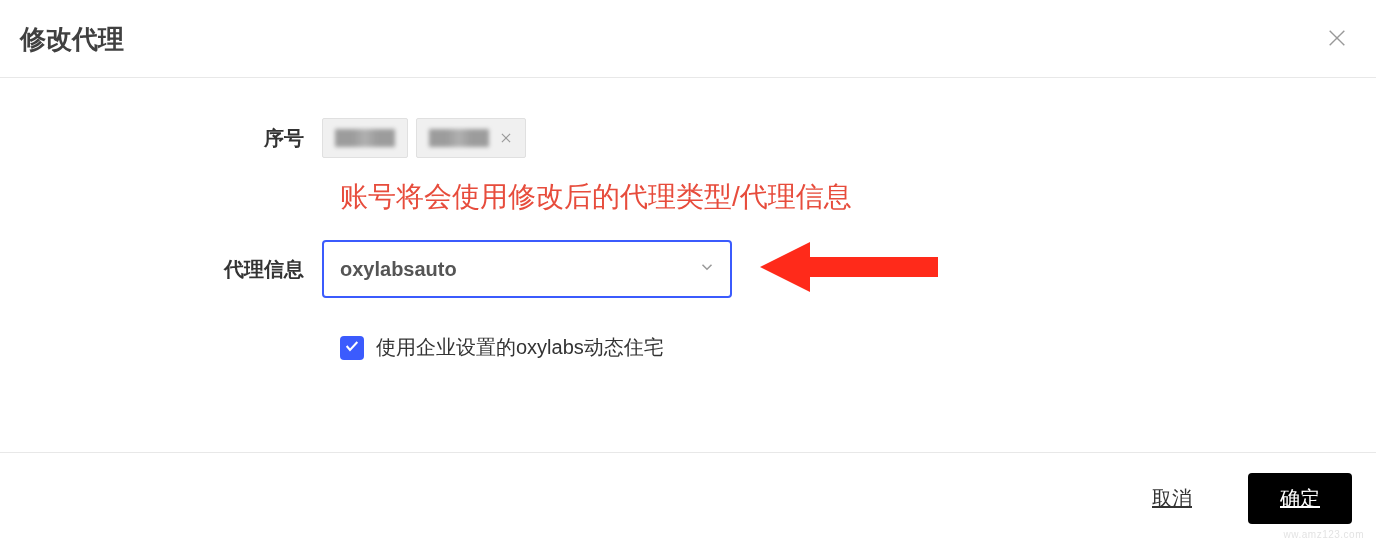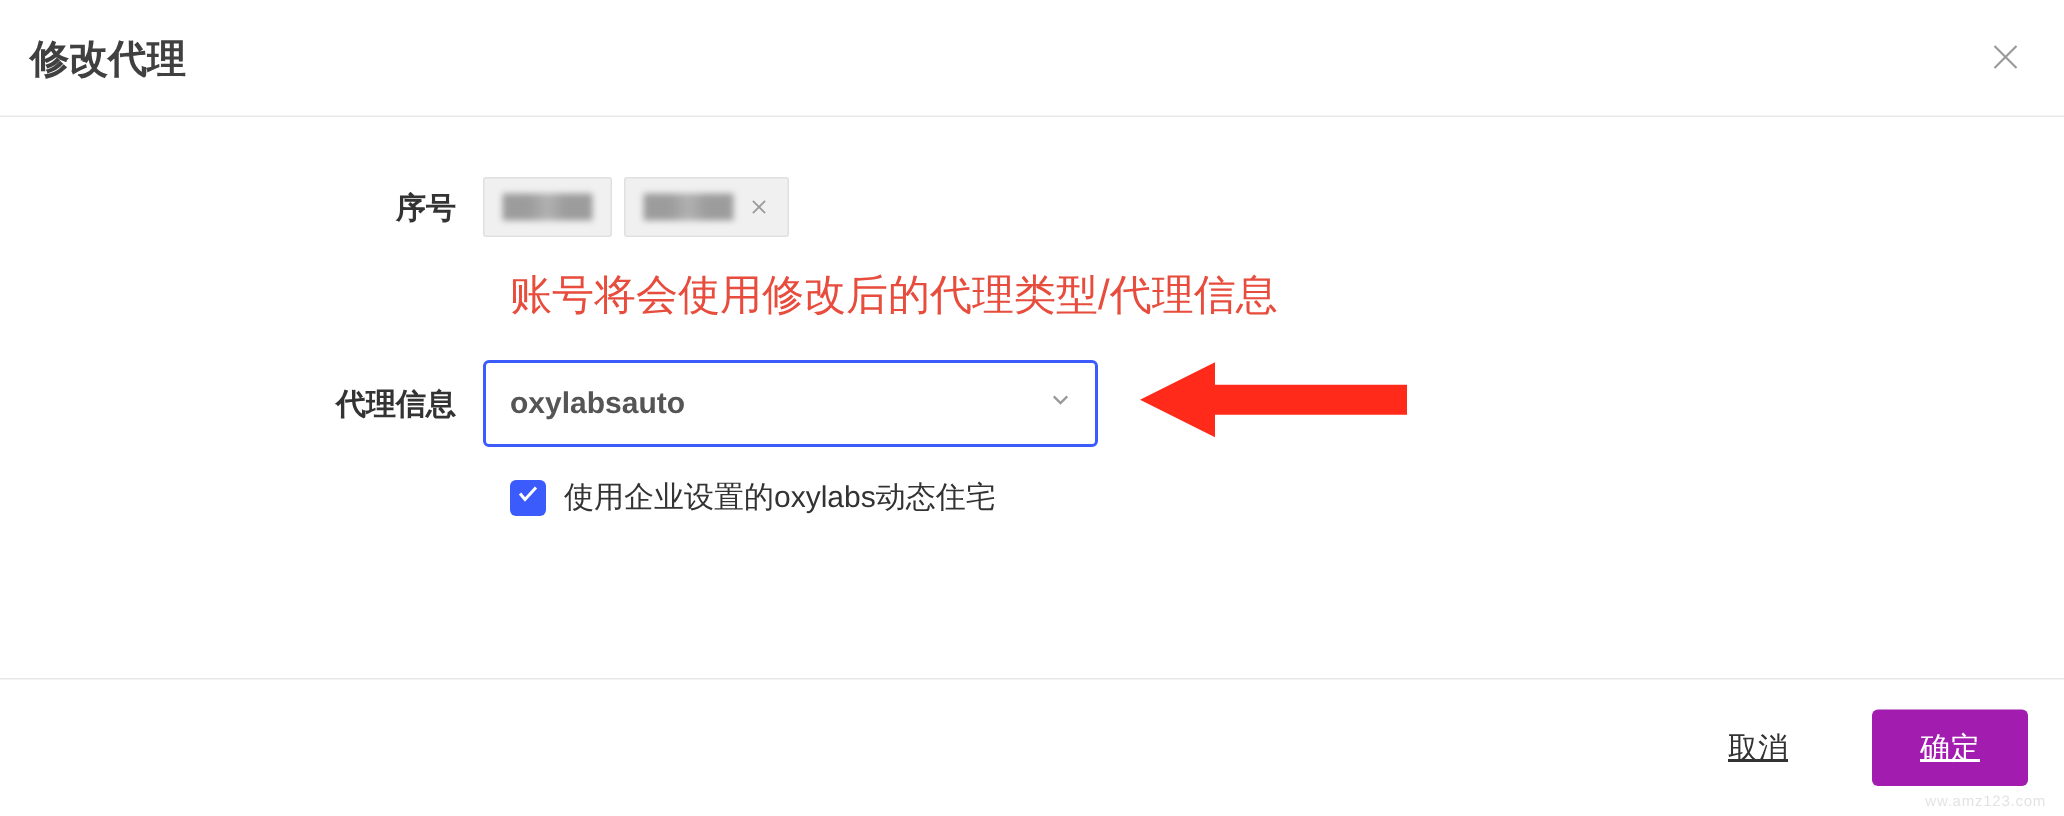--- a/index.html
+++ b/index.html
@@ -133,21 +133,21 @@
       pointer-events: none;
     }
     .select-arrow svg {
       width: 18px;
       height: 18px;
     }
     .checkbox-wrapper {
       display: flex;
       align-items: center;
       margin-left: 320px;
-      margin-top: 20px;
+      margin-top: 36px;
     }
     .checkbox {
       width: 24px;
       height: 24px;
       background: #3b5bfd;
       border-radius: 4px;
       display: flex;
       align-items: center;
       justify-content: center;
       cursor: pointer;
@@ -192,21 +192,21 @@
       border-radius: 4px;
       cursor: pointer;
       border: none;
       text-decoration: underline;
     }
     .btn-cancel {
       background: none;
       color: #333;
     }
     .btn-confirm {
-      background: #a21caf;
+      background: #000000;
       color: #fff;
     }
     .watermark {
       position: absolute;
       right: 12px;
       bottom: 4px;
       font-size: 10px;
       color: #d0d0d0;
       opacity: 0.6;
       letter-spacing: 0.5px;

